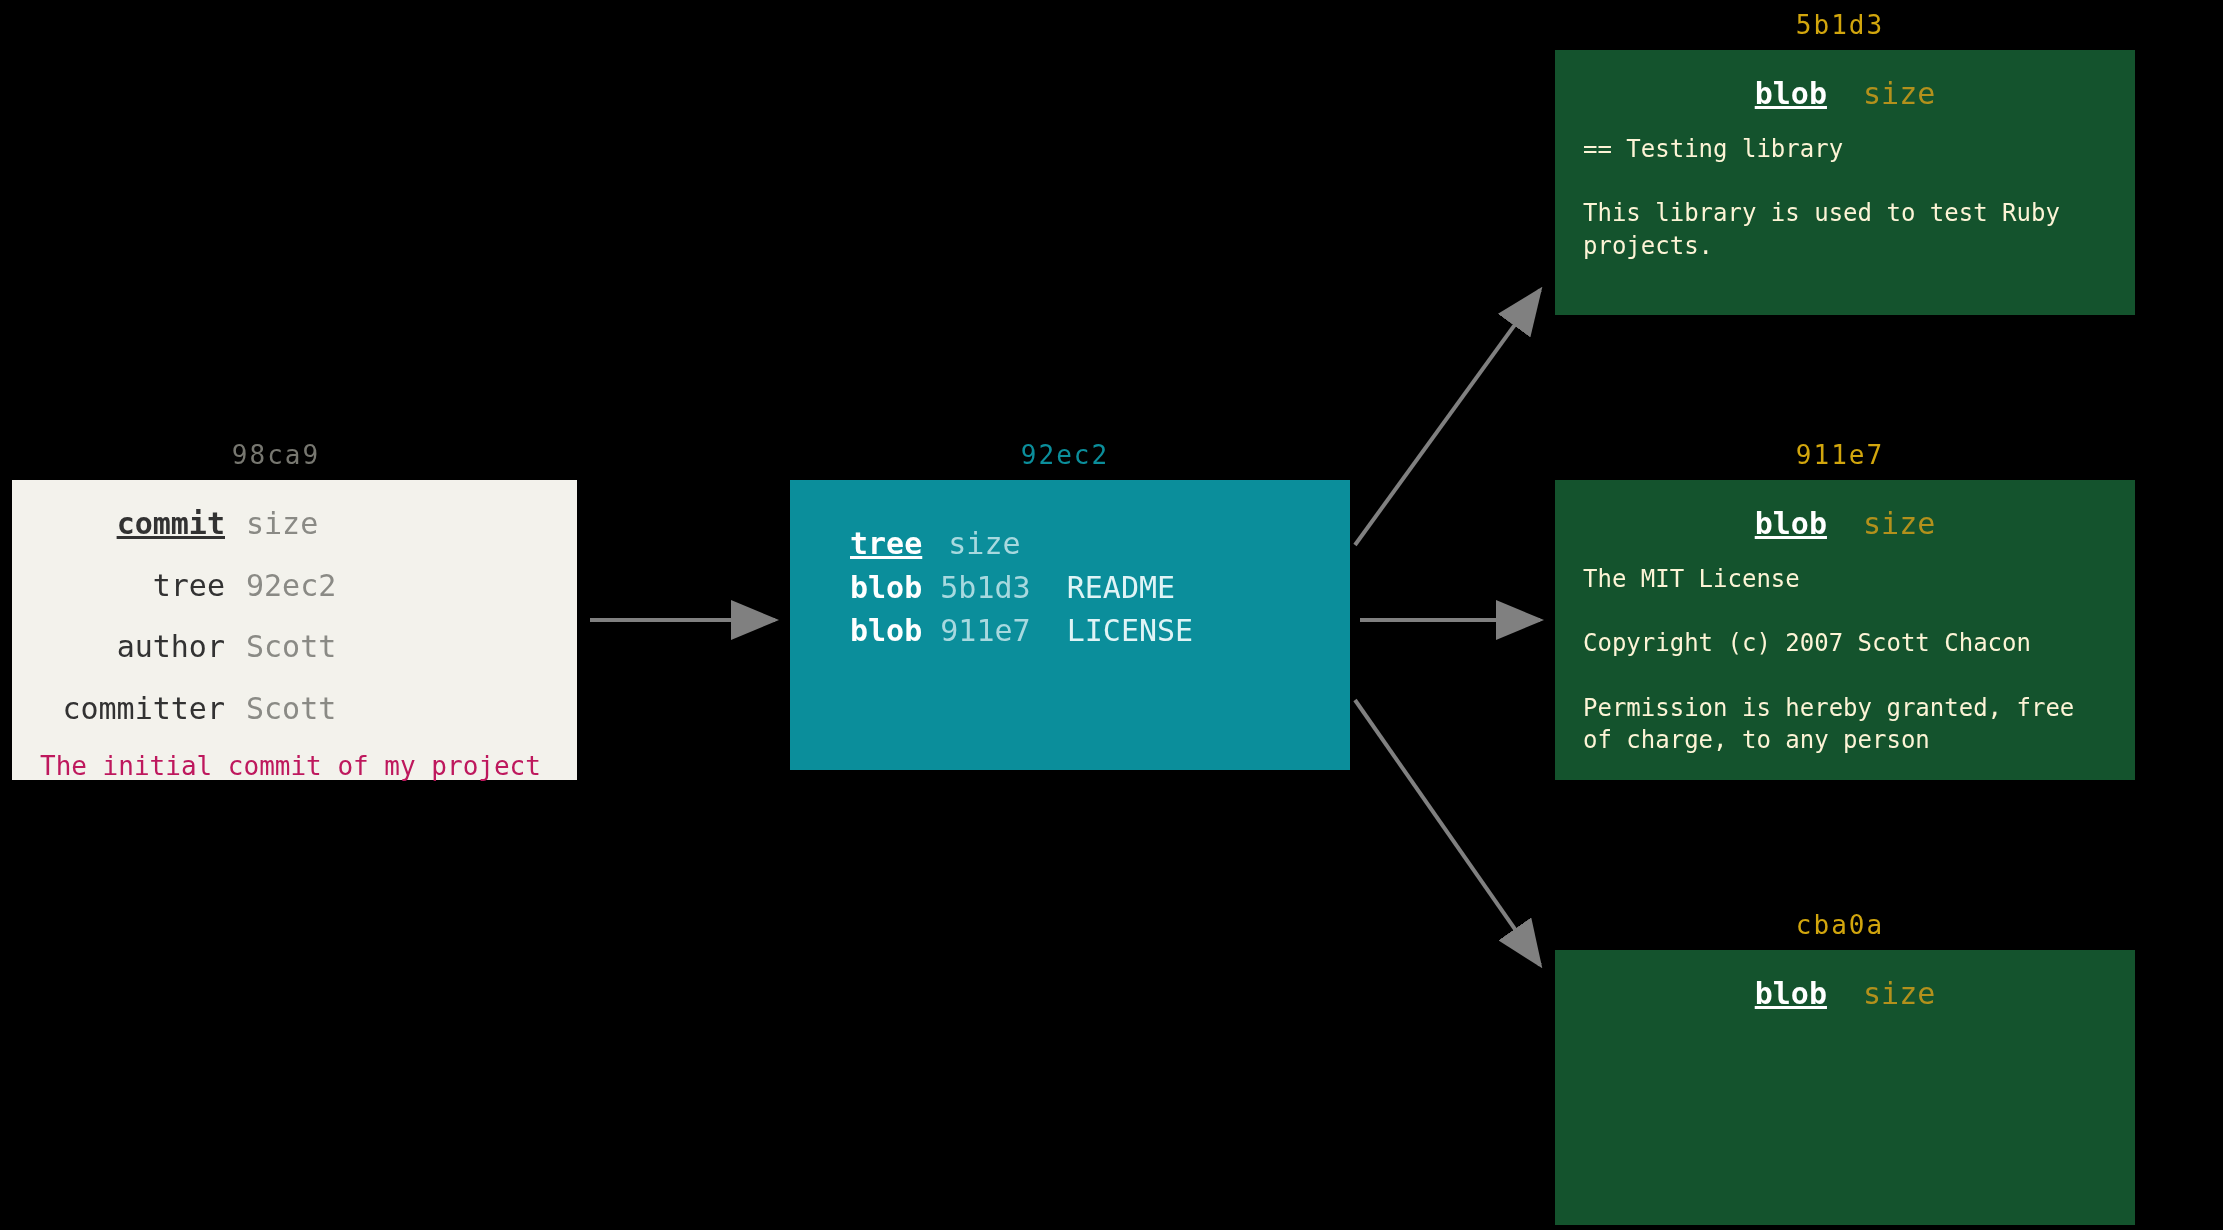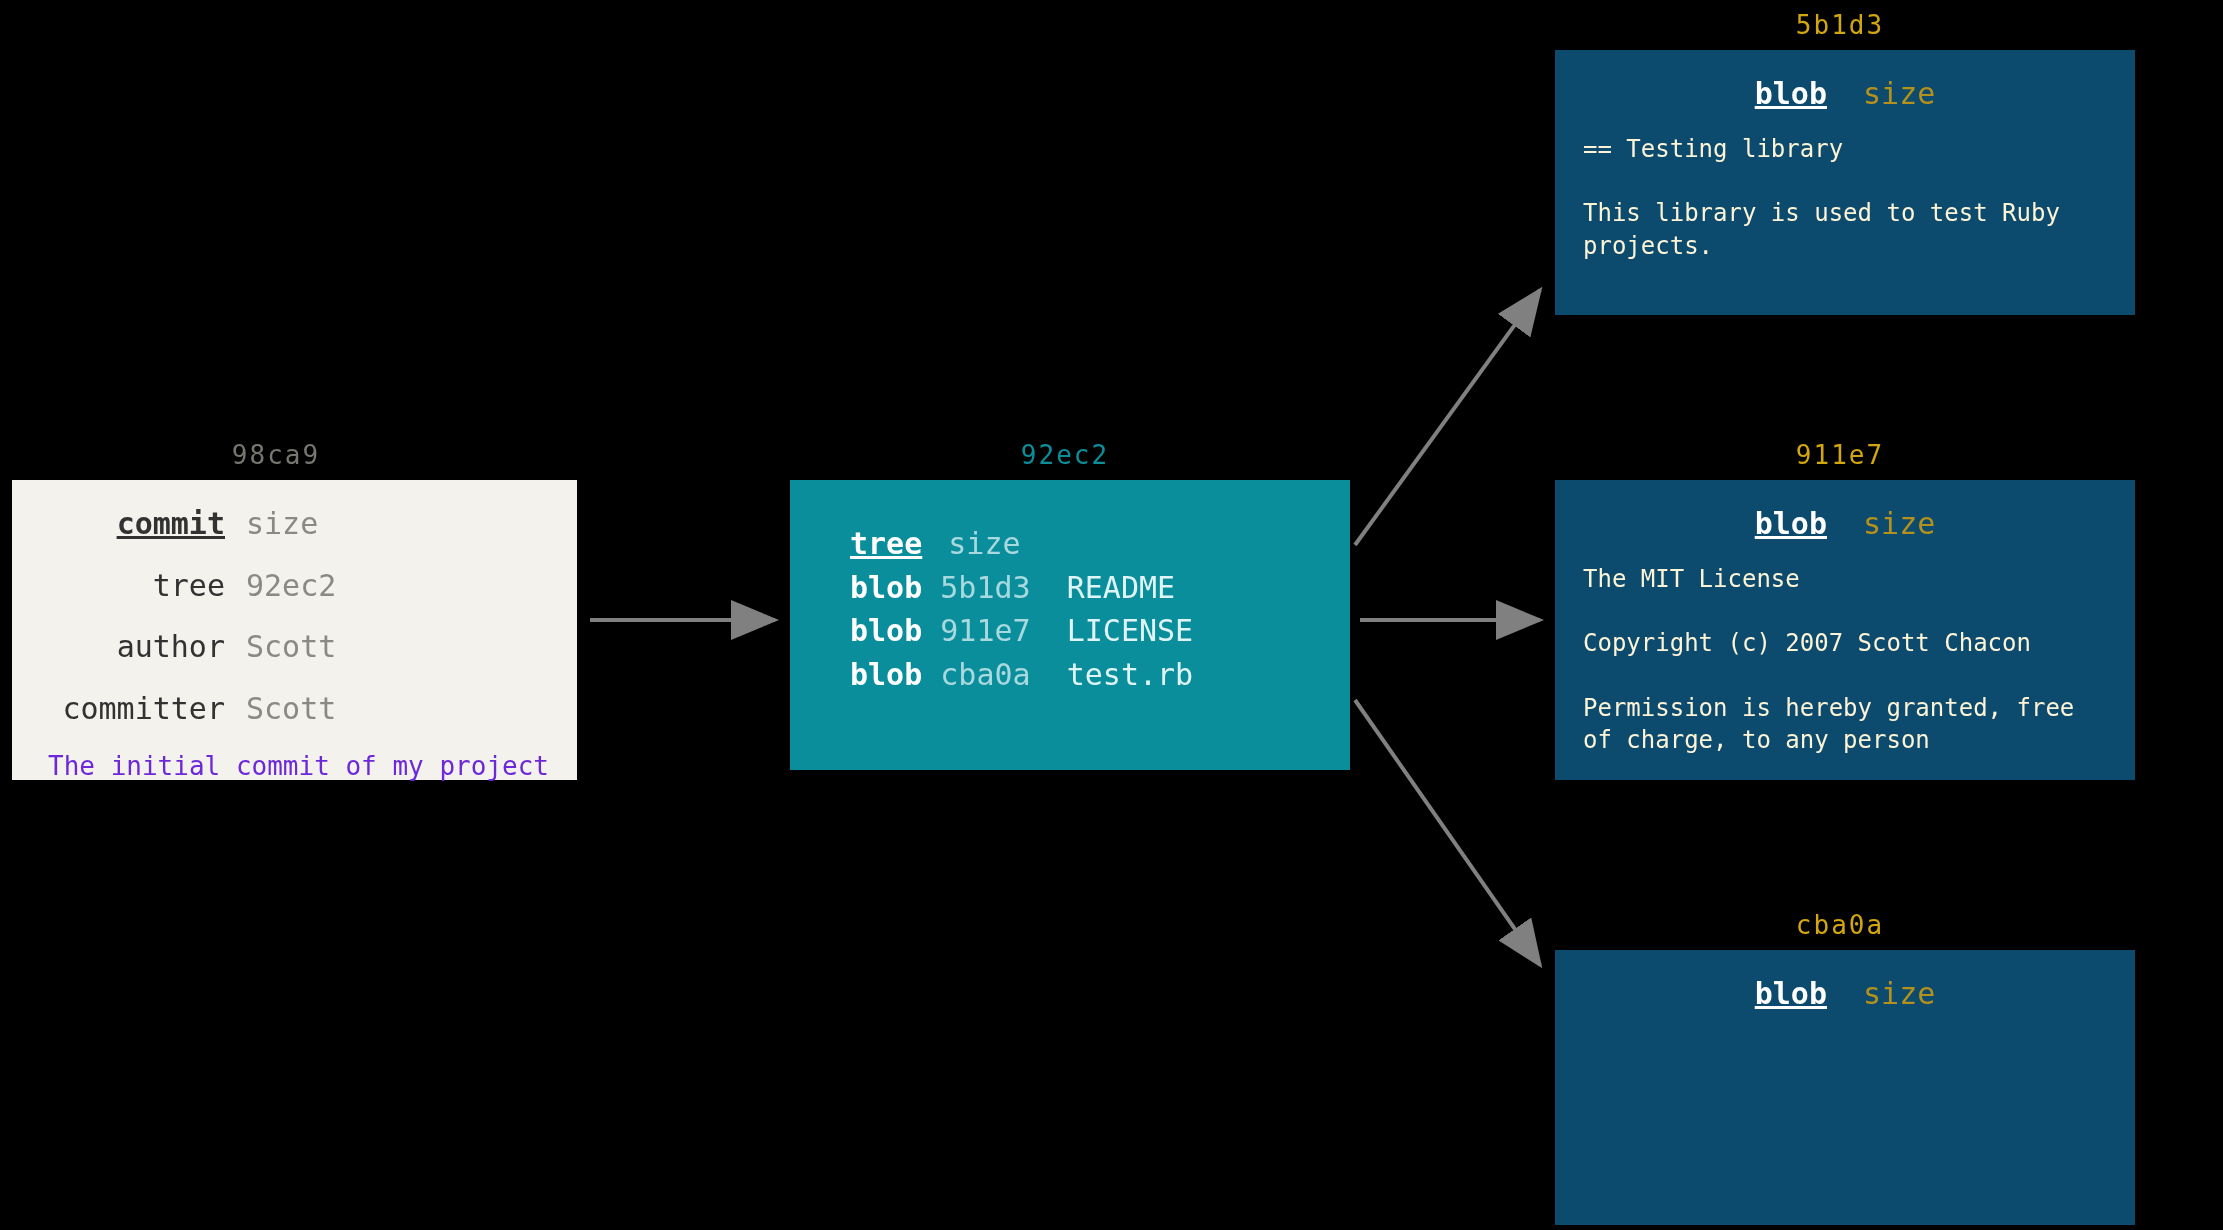--- a/index.html
+++ b/index.html
@@ -40,23 +40,22 @@
     line-height: 1.35;
     gap: 21px;
   }
   .commit-header .label { text-align: right; color: #323232; font-weight: 700; }
   .commit-header .label.nonbold { font-weight: 400; }
   .commit-header .label.underlined { text-decoration: underline; }
   .commit-header .value { color: #8a8a85; font-weight: 400; }
   .commit-msg {
     margin-top: 22px;
     font-size: 26px;
-    color: #6d28d9;
-    text-align: center;
-    margin-left: 8px;
+    color: #be185d;
+    text-align: left;
   }
   
   .tree-box {
     background: #0b8e9b;
     color: #dff4f6;
     font-size: 30px;
     line-height: 1.45;
     padding-left: 60px;
   }
   .tree-header .tlabel {
@@ -64,21 +63,21 @@
     color: #ffffff;
     text-decoration: underline;
   }
   .tree-header .tsize { color: #a8d9df; margin-left: 8px; }
   .tree-row { white-space: pre; }
   .tree-row .btype { font-weight: 700; color: #ffffff; }
   .tree-row .bhash { color: #a8d9df; }
   .tree-row .bname { color: #dff4f6; }
   
   .blob-box {
-    background: #0c4a6e;
+    background: #14532d;
     color: #fff3cf;
     font-size: 24px;
     line-height: 1.35;
   }
   .blob-header {
     text-align: center;
     font-size: 30px;
     margin-bottom: 18px;
   }
   .blob-header .btlabel {
@@ -140,21 +139,20 @@
 
   <div class="box tree-box" style="left:790px; top:480px; width:560px; height:290px;">
     <div style="height:18px;"></div>
     <div class="tree-header">
       <span class="tlabel">tree</span>
       <span class="tsize">size</span>
     </div>
     <div id="tree-entries">
         <div class="tree-row"><span class="btype">blob</span><span class="bhash"> 5b1d3 </span><span class="bname"> README</span></div>
         <div class="tree-row"><span class="btype">blob</span><span class="bhash"> 911e7 </span><span class="bname"> LICENSE</span></div>
-        <div class="tree-row"><span class="btype">blob</span><span class="bhash"> cba0a </span><span class="bname"> test.rb</span></div>
       </div>
   </div>
 
   <div class="hash-label" style="left:1760px; top:10px; width:160px; color:#d2a60d;">5b1d3</div>
   <div class="box blob-box" style="left:1555px; top:50px; width:580px; height:265px;">
     <div class="blob-header">
       <span class="btlabel">blob</span>
       <span class="btsize">size</span>
     </div>
     <div class="blob-content">== Testing library

